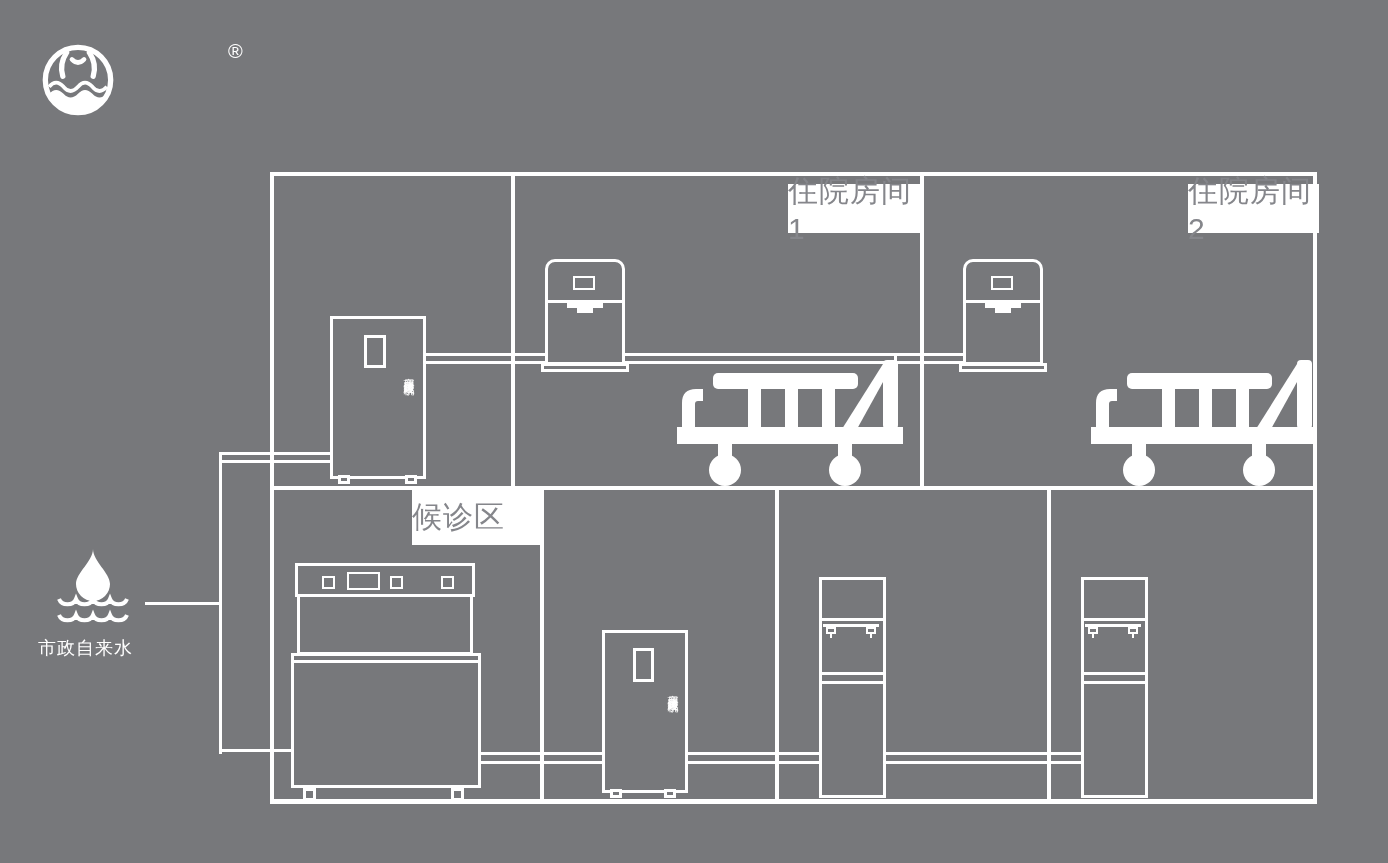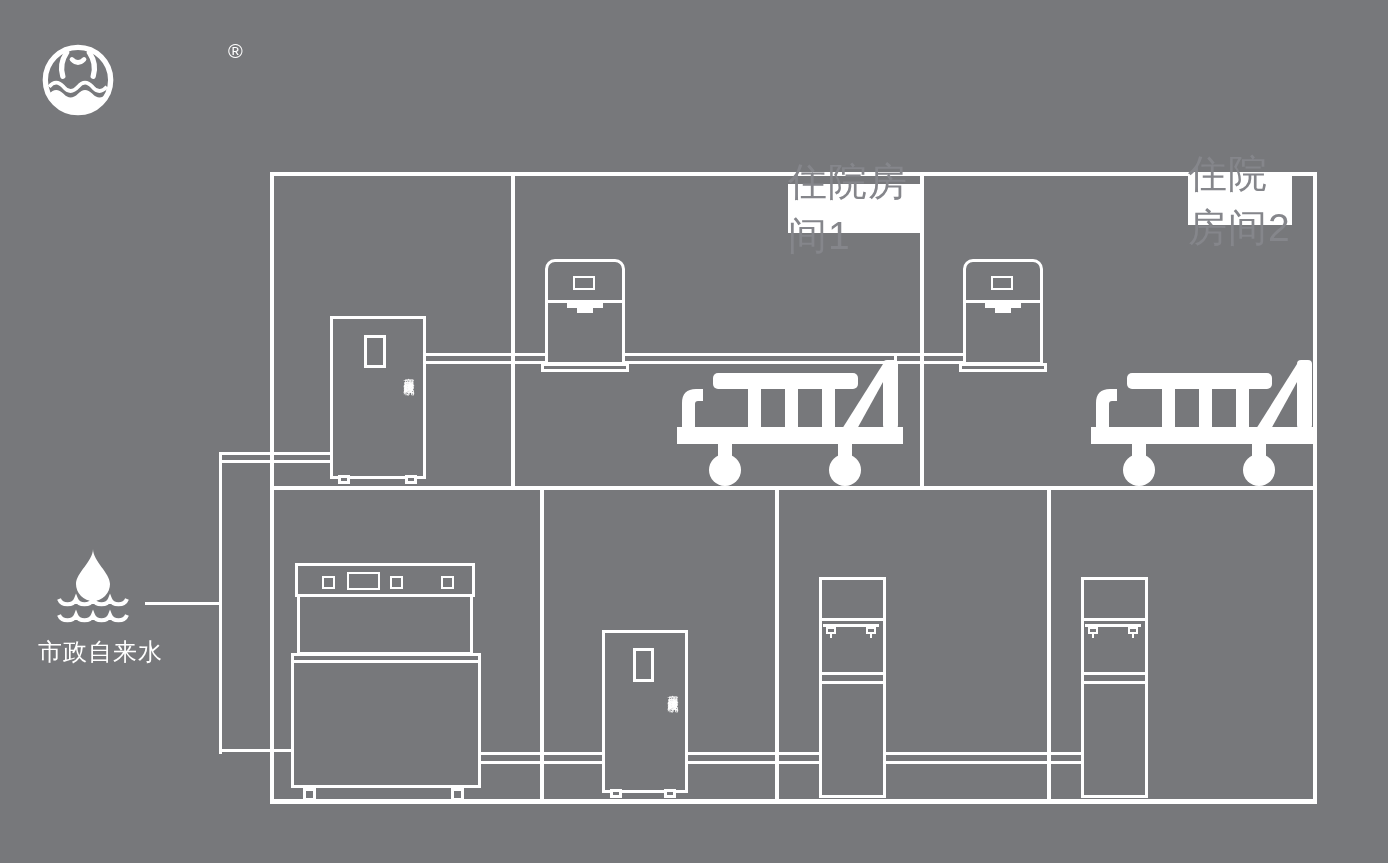--- a/index.html
+++ b/index.html
@@ -11,25 +11,25 @@
   html,body{margin:0;padding:0;background:var(--bg);}
   #stage{position:relative;width:1388px;height:863px;background:var(--bg);overflow:hidden;
          font-family:"Liberation Sans","DejaVu Sans",sans-serif;}
   .abs{position:absolute;}
 
   
   #brand-text{position:absolute;left:122px;top:46px;color:#fff;font-size:56px;font-weight:900;letter-spacing:4px;line-height:1;}
   #brand-reg{position:absolute;left:228px;top:40px;color:#fff;font-size:20px;font-weight:400;}
 
   
-  #muni-label{position:absolute;left:38px;top:636px;width:130px;color:#fff;font-size:24px;letter-spacing:1px;}
+  #muni-label{position:absolute;left:38px;top:636px;width:130px;color:#fff;font-size:18px;letter-spacing:1px;}
 
   
   .room-label{position:absolute;background:var(--label-bg);color:var(--label-tx);
-    display:flex;align-items:center;justify-content:flex-start;font-size:39px;letter-spacing:1px;z-index:6;}
+    display:flex;align-items:center;justify-content:flex-start;font-size:30px;letter-spacing:1px;z-index:6;}
 
   
   .wall{position:absolute;background:var(--ln);z-index:4;}
 
   
   .pipe{position:absolute;background:var(--ln);z-index:1;}
 
   
   .ro{position:absolute;border:3px solid var(--ln);background:var(--bg);box-sizing:border-box;z-index:3;}
   .ro-slot{position:absolute;border:3px solid var(--ln);box-sizing:border-box;}
@@ -206,17 +206,20 @@
   <div class="wall" style="left:270px;top:486px;width:1047px;height:4px"></div>
   <div class="wall" style="left:511px;top:172px;width:4px;height:318px"></div>
   <div class="wall" style="left:920px;top:172px;width:4px;height:318px"></div>
   <div class="wall" style="left:540px;top:486px;width:4px;height:318px"></div>
   <div class="wall" style="left:775px;top:486px;width:4px;height:318px"></div>
   <div class="wall" style="left:1047px;top:486px;width:4px;height:318px"></div>
 
   <div class="room-label" style="left:788px;top:184px;width:132px;height:49px">
     <span>住院房间1</span>
   </div>
-  <div class="room-label" style="left:1188px;top:176px;width:104px;height:49px">
+  <div class="room-label" style="left:1188px;top:184px;width:131px;height:49px">
     <span>住院房间2</span>
   </div>
+  <div class="room-label" style="left:412px;top:490px;width:128px;height:55px">
+    <span>候诊区</span>
+  </div>
 
 </div>
 
 </body></html>

